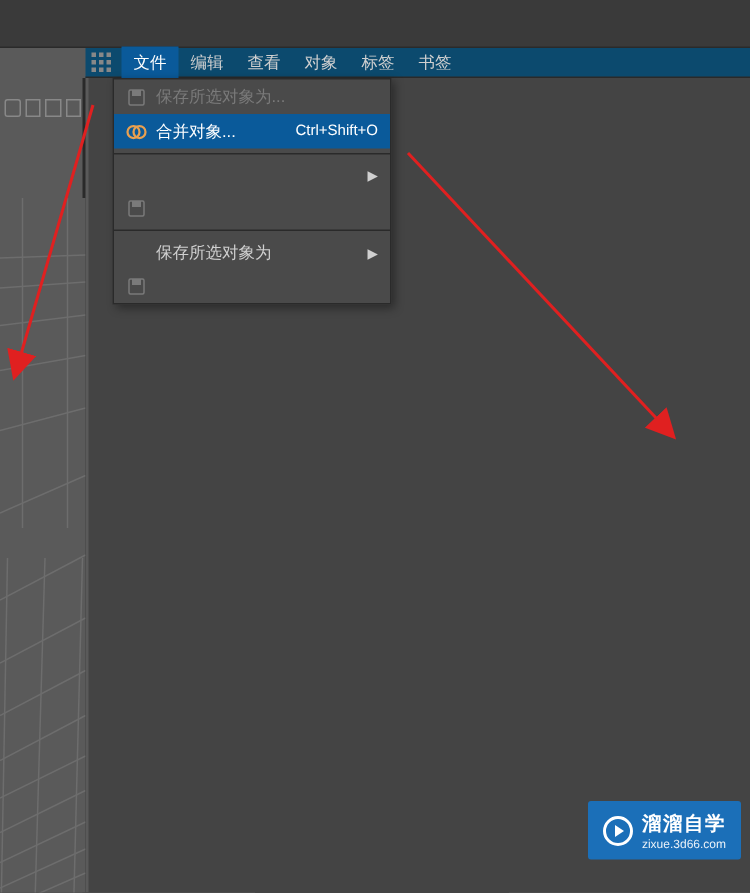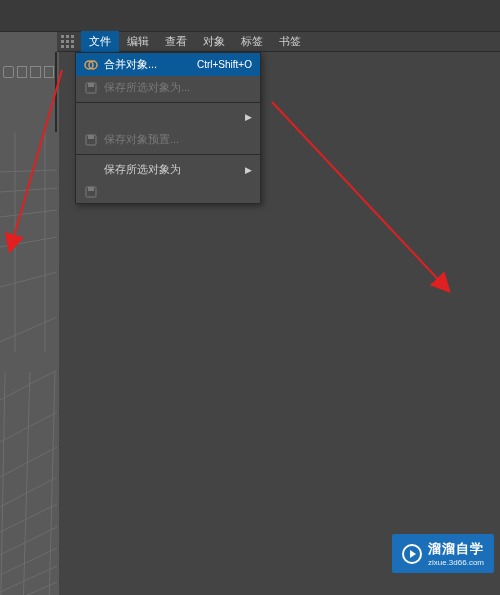--- a/index.html
+++ b/index.html
@@ -1,20 +1,20 @@
 <!DOCTYPE html>
 <html><head>
   <meta charset="utf-8">
   <style>
     * { margin: 0; padding: 0; box-sizing: border-box; font-family: "Microsoft YaHei", sans-serif; }
     body { width: 500px; height: 595px; background: #5a5a5a; overflow: hidden; position: relative; }
     
     .top-bar { position: absolute; top: 0; left: 0; right: 0; height: 32px; background: #3a3a3a; border-bottom: 1px solid #2a2a2a; }
     
-    .menu-bar { position: absolute; top: 32px; left: 57px; right: 0; height: 20px; background: #404040; display: flex; align-items: center; padding-left: 4px; border-bottom: 1px solid #2a2a2a; }
+    .menu-bar { position: absolute; top: 32px; left: 57px; right: 0; height: 20px; background: #0c4a6e; display: flex; align-items: center; padding-left: 4px; border-bottom: 1px solid #2a2a2a; }
     .menu-grid-icon { width: 14px; height: 14px; margin-right: 6px; display: grid; grid-template-columns: repeat(3, 1fr); grid-template-rows: repeat(3, 1fr); gap: 1px; }
     .menu-grid-icon span { background: #888; width: 3px; height: 3px; }
     .menu-item { color: #d0d0d0; font-size: 11px; padding: 3px 8px; cursor: pointer; }
     .menu-item.active { background: #0a5a9a; color: #fff; }
     
     .left-panel { position: absolute; top: 52px; left: 0; width: 57px; height: 543px; background: #5a5a5a; border-right: 2px solid #2a2a2a; }
     .left-toolbar { position: absolute; top: 10px; left: 0; width: 57px; height: 20px; display: flex; align-items: center; gap: 3px; padding: 0 3px; }
     .tool-icon { width: 12px; height: 12px; border: 1px solid #888; }
     
     .viewport { position: absolute; top: 80px; left: 0; width: 57px; height: 515px; background: #5a5a5a; }
@@ -96,52 +96,51 @@
       <line x1="5" y1="240" x2="0" y2="515" stroke="#6d6d6d" stroke-width="1"></line>
       <line x1="30" y1="240" x2="22" y2="515" stroke="#6d6d6d" stroke-width="1"></line>
       <line x1="55" y1="240" x2="48" y2="515" stroke="#6d6d6d" stroke-width="1"></line>
     </svg>
   </div>
 </div>
 
 <div class="right-panel"></div>
 
 <div class="dropdown-menu">
+  <div class="dropdown-item disabled">
+    <span class="dropdown-icon">
+      <svg width="14" height="14" viewBox="0 0 14 14">
+          <rect x="2" y="2" width="10" height="10" rx="1" fill="none" stroke="#7a7a7a" stroke-width="1"></rect>
+          <rect x="4" y="2" width="6" height="4" fill="#7a7a7a"></rect>
+        </svg>
+    </span>
+    <span class="dropdown-label">保存所选对象为...</span>
+  </div>
   <div class="dropdown-item highlighted">
     <span class="dropdown-icon">
       <svg width="14" height="14" viewBox="0 0 14 14">
           <circle cx="5" cy="7" r="4" fill="none" stroke="#e8a050" stroke-width="1.5"></circle>
           <circle cx="9" cy="7" r="4" fill="none" stroke="#e8a050" stroke-width="1.5"></circle>
         </svg>
     </span>
     <span class="dropdown-label">合并对象...</span>
     <span class="dropdown-shortcut">Ctrl+Shift+O</span>
-  </div>
-  <div class="dropdown-item disabled">
-    <span class="dropdown-icon">
-      <svg width="14" height="14" viewBox="0 0 14 14">
-          <rect x="2" y="2" width="10" height="10" rx="1" fill="none" stroke="#7a7a7a" stroke-width="1"></rect>
-          <rect x="4" y="2" width="6" height="4" fill="#7a7a7a"></rect>
-        </svg>
-    </span>
-    <span class="dropdown-label">保存所选对象为...</span>
   </div>
   <div class="dropdown-separator"></div>
   <div class="dropdown-item">
     <span class="dropdown-icon"></span>
     <span class="submenu-arrow">▶</span>
   </div>
   <div class="dropdown-item disabled">
     <span class="dropdown-icon">
       <svg width="14" height="14" viewBox="0 0 14 14">
           <rect x="2" y="2" width="10" height="10" rx="1" fill="none" stroke="#7a7a7a" stroke-width="1"></rect>
           <rect x="4" y="2" width="6" height="4" fill="#7a7a7a"></rect>
         </svg>
     </span>
-    <span class="dropdown-label">保存对象预置...</span>
   </div>
   <div class="dropdown-separator"></div>
   <div class="dropdown-item">
     <span class="dropdown-icon"></span>
     <span class="dropdown-label">保存所选对象为</span>
     <span class="submenu-arrow">▶</span>
   </div>
   <div class="dropdown-item disabled">
     <span class="dropdown-icon">
       <svg width="14" height="14" viewBox="0 0 14 14">

